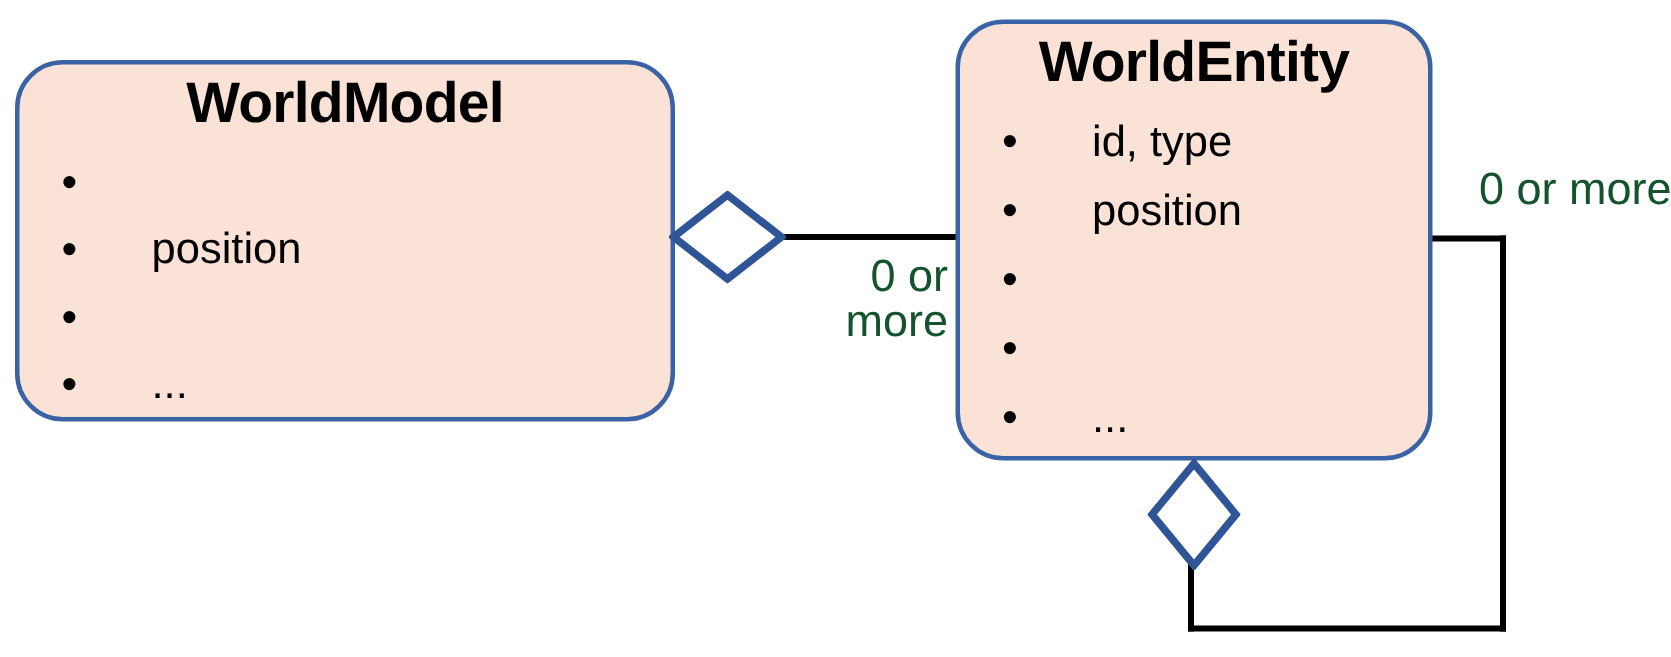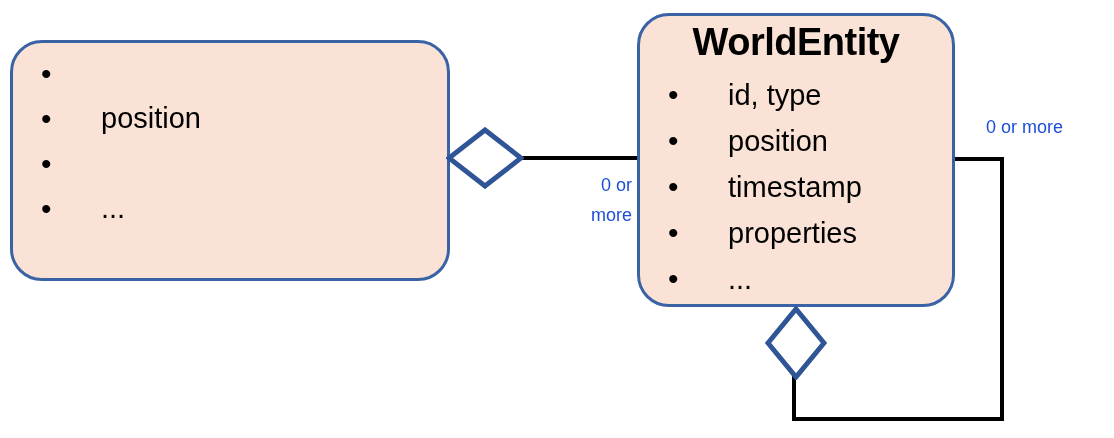--- a/index.html
+++ b/index.html
@@ -61,23 +61,23 @@
   .conn-right-v { left: 1000px; top: 157px; width: 4px; height: 264px; }
   .conn-bot-h   { left: 792px; top: 417px; width: 212px; height: 4px; }
   .conn-stub-v  { left: 792px; top: 374px; width: 4px; height: 47px; }
   
   .diamond { position: absolute; }
   .diamond-mid { left: 446px; top: 127px; }
   .diamond-bot { left: 765px; top: 306px; }
   
   .mult-label {
     position: absolute;
-    font-size: 18px;
+    font-size: 30px;
     line-height: 30px;
-    color: #1d4ed8;
+    color: #14532d;
   }
   .mult-mid {
     left: 558px;
     top: 170px;
     width: 74px;
     text-align: right;
   }
   .mult-right {
     left: 986px;
     top: 112px;
@@ -90,20 +90,21 @@
 <div class="canvas">
 
   <div class="conn conn-mid-h"></div>
 
   <div class="conn conn-right-h"></div>
   <div class="conn conn-right-v"></div>
   <div class="conn conn-bot-h"></div>
   <div class="conn conn-stub-v"></div>
 
   <div class="entity-box world-model">
+    <div class="entity-title">WorldModel</div>
     <ul class="attr-list">
       <li>
         <span class="bullet">•</span>
       </li>
       <li>
         <span class="bullet">•</span>
         <span>position</span>
       </li>
       <li>
         <span class="bullet">•</span>
@@ -121,25 +122,23 @@
       <li>
         <span class="bullet">•</span>
         <span>id, type</span>
       </li>
       <li>
         <span class="bullet">•</span>
         <span>position</span>
       </li>
       <li>
         <span class="bullet">•</span>
-        <span>timestamp</span>
       </li>
       <li>
         <span class="bullet">•</span>
-        <span>properties</span>
       </li>
       <li>
         <span class="bullet">•</span>
         <span>...</span>
       </li>
     </ul>
   </div>
 
   <svg class="diamond diamond-mid" width="78" height="62" viewBox="0 0 78 62">
     <polygon points="39,3 75,31 39,59 3,31" fill="#ffffff" stroke="#2f5597" stroke-width="5" stroke-linejoin="miter"></polygon>

